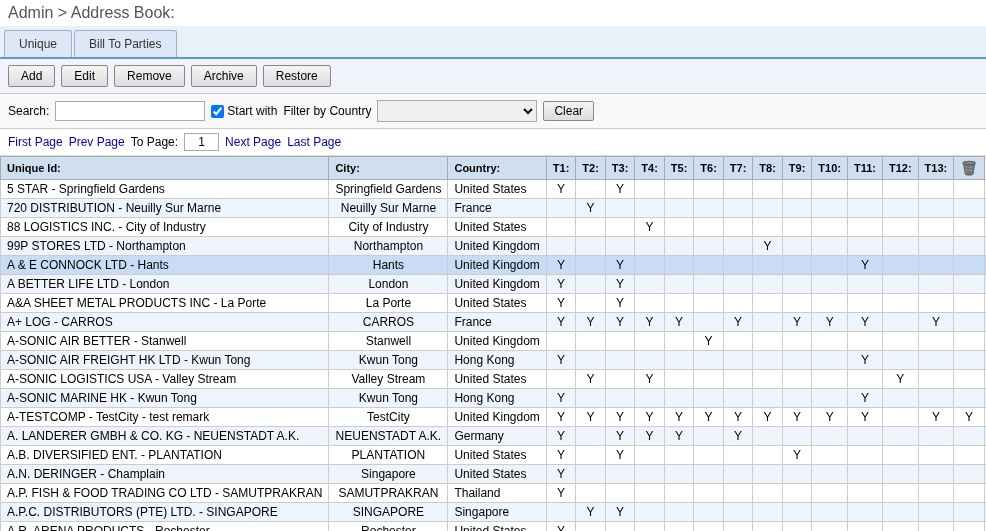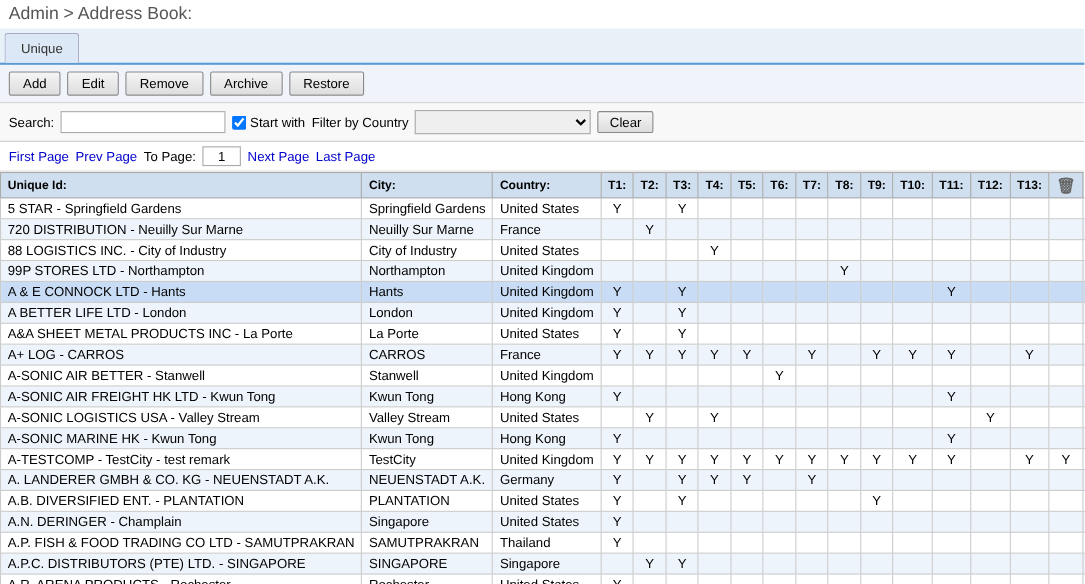--- a/index.html
+++ b/index.html
@@ -26,34 +26,35 @@
     .page-input { width: 35px; border: 1px solid #aaa; padding: 1px 3px; font-size: 12px; text-align: center; }
     .page-info { margin-left: 8px; color: #333; }
 
     .data-table { width: 100%; border-collapse: collapse; font-size: 11px; }
     .data-table th { background: #d0dff0; border: 1px solid #aaa; padding: 3px 6px; text-align: left; white-space: nowrap; font-weight: bold; font-size: 11px; }
     .data-table td { border: 1px solid #ccc; padding: 2px 6px; white-space: nowrap; }
     .data-table tr:nth-child(even) { background: #eef4fb; }
     .data-table tr:nth-child(odd) { background: #fff; }
     .data-table tr.selected { background: #c8ddf5; }
     .col-unique { width: 360px; }
-    .col-city { width: 160px; }
+    .col-city { width: 160px; text-align: center; }
     .col-country { width: 110px; margin-left: 14px; }
     .col-t { width: 22px; text-align: center; }
     .trash-icon { color: #666; cursor: pointer; font-size: 14px; }
 
     .table-wrapper { overflow-y: auto; max-height: 380px; }
   </style>
 </head>
 <body>
 
 <div class="breadcrumb">Admin &gt; Address Book:</div>
 
 <div class="tabs-bar">
   <div class="tab">Unique</div>
+  <div class="tab">Bill To Parties</div>
 </div>
 
 <div class="toolbar">
   <button class="btn">Add</button>
   <button class="btn">Edit</button>
   <button class="btn">Remove</button>
   <button class="btn">Archive</button>
   <button class="btn">Restore</button>
 </div>
 

